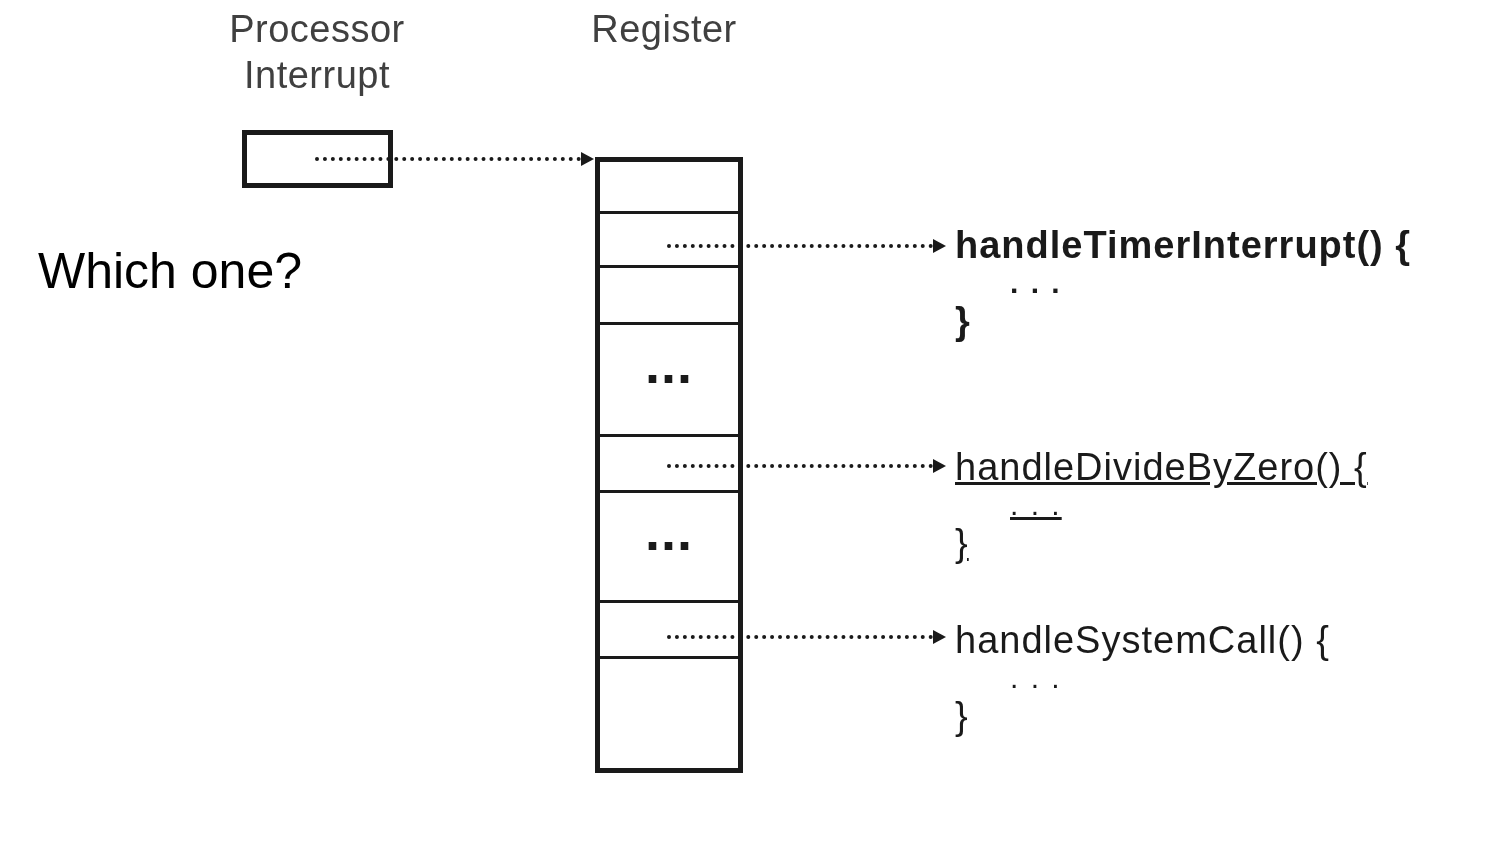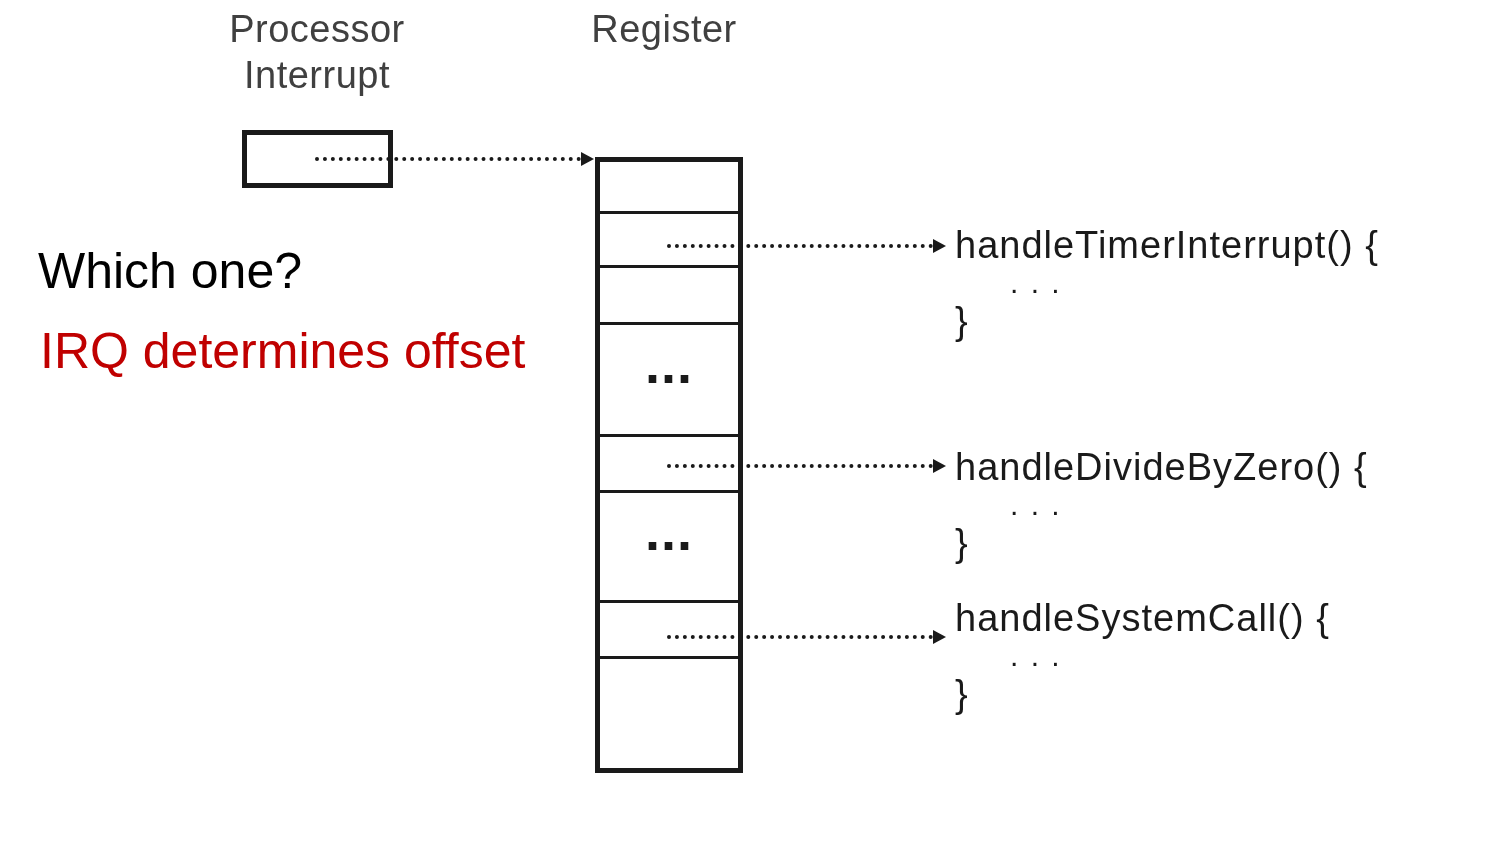--- a/index.html
+++ b/index.html
@@ -149,32 +149,31 @@
   <div class="dotted-arrow" style="left:667px; top:244px; width:266px;">
     <span class="arrow-head"></span>
   </div>
   <div class="dotted-arrow" style="left:667px; top:464px; width:266px;">
     <span class="arrow-head"></span>
   </div>
   <div class="dotted-arrow" style="left:667px; top:635px; width:266px;">
     <span class="arrow-head"></span>
   </div>
 
-  <div class="handler-block" style="top:226px;">
+  <div class="handler-block" style="top:226px;font-weight:bold;">
     <div class="handler-line">handleTimerInterrupt() {</div>
     <div class="handler-line handler-body">. . .</div>
     <div class="handler-line">}</div>
   </div>
-  <div class="handler-block" style="top:448px;">
+  <div class="handler-block" style="top:448px;text-decoration:underline;">
     <div class="handler-line">handleDivideByZero() {</div>
     <div class="handler-line handler-body">. . .</div>
     <div class="handler-line">}</div>
   </div>
-  <div class="handler-block" style="top:599px;">
+  <div class="handler-block" style="top:621px;">
     <div class="handler-line">handleSystemCall() {</div>
     <div class="handler-line handler-body">. . .</div>
     <div class="handler-line">}</div>
   </div>
 
   <div class="annotation" id="question-text">Which one?</div>
-  <div class="annotation" id="answer-text">IRQ determines offset</div>
 
 </div>
 
 </body></html>

